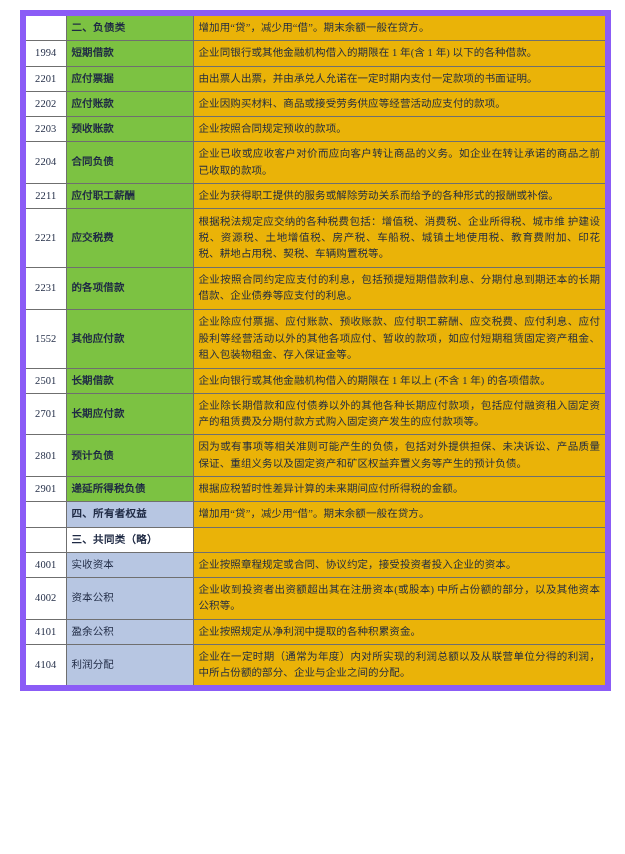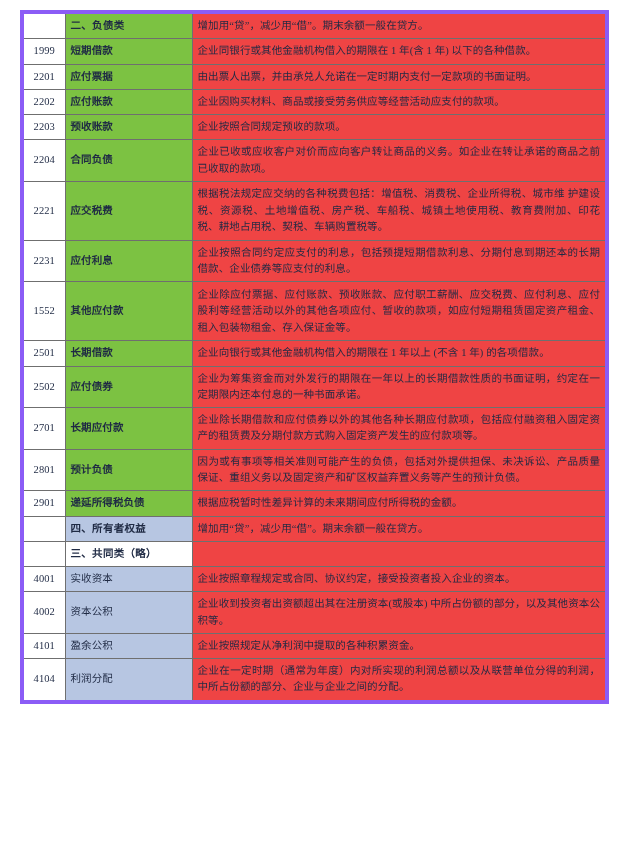--- a/index.html
+++ b/index.html
@@ -21,21 +21,21 @@
     width: 625px;
     height: 854px;
     box-sizing: border-box;
     padding: 10px 20px 0 20px;
   }
 
   table.acct {
     width: 585px;
     border-collapse: collapse;
     table-layout: fixed;
-    border: 4px solid #8b5cf6;
+    border: 6px solid #8b5cf6;
   }
 
   table.acct col.c-code  { width: 43px; }
   table.acct col.c-name  { width: 127px; }
   table.acct col.c-desc  { width: 415px; }
 
   table.acct td {
     border: 1px solid #6f6f6f;
     vertical-align: middle;
     padding: 4px 5px;
@@ -56,21 +56,21 @@
     text-align: left;
     padding-left: 8px;
     font-size: 10.5px;
     color: #1f2a44;
   }
 
   td.desc {
     text-align: left;
     padding-left: 8px;
     padding-right: 7px;
-    background: #ef4444;
+    background: #eab308;
     color: #1f2a44;
     text-align: justify;
     text-justify: inter-ideograph;
   }
 
   
   .fill-green { background: #7cc242; font-weight: bold; }
   .fill-blue  { background: #b7c6e2; }
   .fill-none  { background: #ffffff; }
 
@@ -97,21 +97,21 @@
       <col class="c-name">
       <col class="c-desc">
     </colgroup>
     <tbody id="table-body">
         <tr class="section h1">
           <td class="code"></td>
           <td class="name fill-green">二、负债类</td>
           <td class="desc">增加用“贷”，减少用“借”。期末余额一般在贷方。</td>
         </tr>
         <tr class="h1">
-          <td class="code">1999</td>
+          <td class="code">1994</td>
           <td class="name fill-green">短期借款</td>
           <td class="desc">企业同银行或其他金融机构借入的期限在 1 年(含 1 年) 以下的各种借款。</td>
         </tr>
         <tr class="h1">
           <td class="code">2201</td>
           <td class="name fill-green">应付票据</td>
           <td class="desc">由出票人出票，并由承兑人允诺在一定时期内支付一定款项的书面证明。</td>
         </tr>
         <tr class="h1">
           <td class="code">2202</td>
@@ -120,47 +120,47 @@
         </tr>
         <tr class="h1">
           <td class="code">2203</td>
           <td class="name fill-green">预收账款</td>
           <td class="desc">企业按照合同规定预收的款项。</td>
         </tr>
         <tr class="h2">
           <td class="code">2204</td>
           <td class="name fill-green">合同负债</td>
           <td class="desc">企业已收或应收客户对价而应向客户转让商品的义务。如企业在转让承诺的商品之前已收取的款项。</td>
+        </tr>
+        <tr class="h1">
+          <td class="code">2211</td>
+          <td class="name fill-green">应付职工薪酬</td>
+          <td class="desc">企业为获得职工提供的服务或解除劳动关系而给予的各种形式的报酬或补偿。</td>
         </tr>
         <tr class="h3">
           <td class="code">2221</td>
           <td class="name fill-green">应交税费</td>
           <td class="desc">根据税法规定应交纳的各种税费包括：增值税、消费税、企业所得税、城市维 护建设税、资源税、土地增值税、房产税、车船税、城镇土地使用税、教育费附加、印花税、耕地占用税、契税、车辆购置税等。</td>
         </tr>
         <tr class="h2">
           <td class="code">2231</td>
-          <td class="name fill-green">应付利息</td>
+          <td class="name fill-green">的各项借款</td>
           <td class="desc">企业按照合同约定应支付的利息，包括预提短期借款利息、分期付息到期还本的长期借款、企业债券等应支付的利息。</td>
         </tr>
         <tr class="h3">
           <td class="code">1552</td>
           <td class="name fill-green">其他应付款</td>
           <td class="desc">企业除应付票据、应付账款、预收账款、应付职工薪酬、应交税费、应付利息、应付股利等经营活动以外的其他各项应付、暂收的款项，如应付短期租赁固定资产租金、租入包装物租金、存入保证金等。</td>
         </tr>
         <tr class="h1">
           <td class="code">2501</td>
           <td class="name fill-green">长期借款</td>
           <td class="desc">企业向银行或其他金融机构借入的期限在 1 年以上 (不含 1 年) 的各项借款。</td>
         </tr>
         <tr class="h2">
-          <td class="code">2502</td>
-          <td class="name fill-green">应付债券</td>
-          <td class="desc">企业为筹集资金而对外发行的期限在一年以上的长期借款性质的书面证明，约定在一定期限内还本付息的一种书面承诺。</td>
-        </tr>
-        <tr class="h2">
           <td class="code">2701</td>
           <td class="name fill-green">长期应付款</td>
           <td class="desc">企业除长期借款和应付债券以外的其他各种长期应付款项，包括应付融资租入固定资产的租赁费及分期付款方式购入固定资产发生的应付款项等。</td>
         </tr>
         <tr class="h2">
           <td class="code">2801</td>
           <td class="name fill-green">预计负债</td>
           <td class="desc">因为或有事项等相关准则可能产生的负债，包括对外提供担保、未决诉讼、产品质量保证、重组义务以及固定资产和矿区权益弃置义务等产生的预计负债。</td>
         </tr>
         <tr class="h1">

